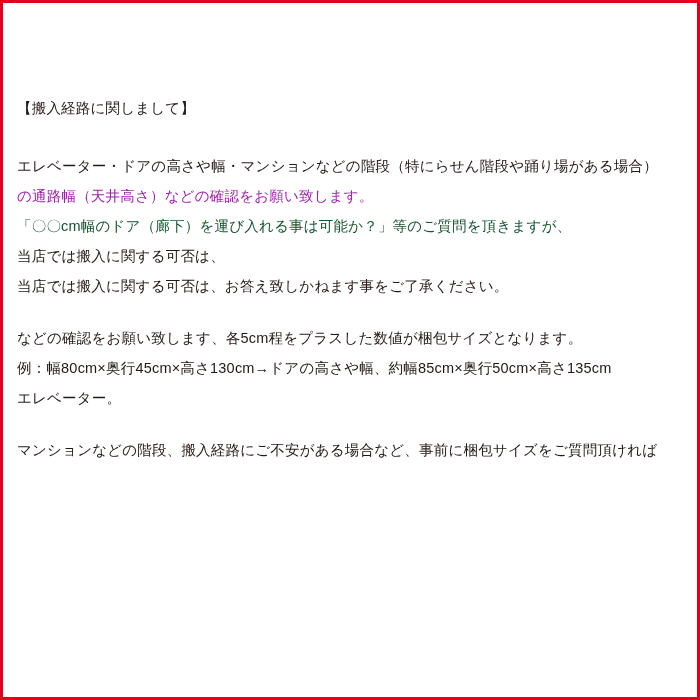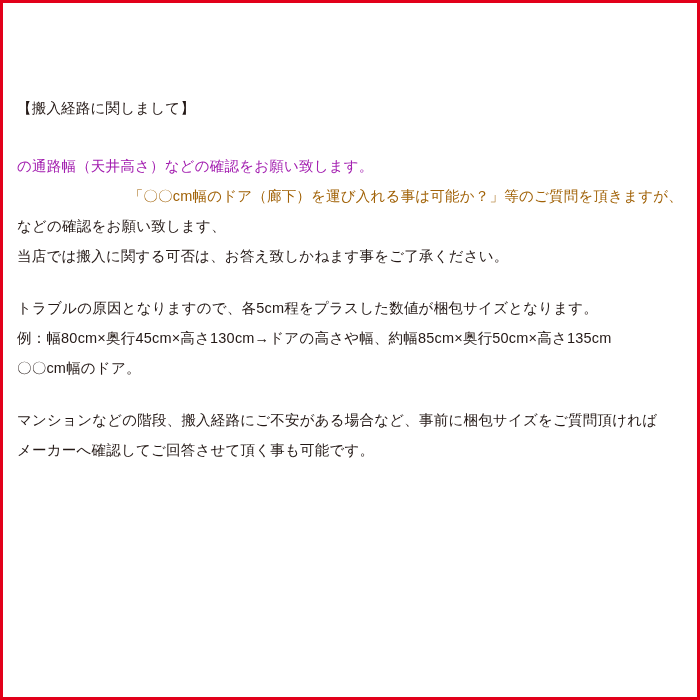--- a/index.html
+++ b/index.html
@@ -50,38 +50,38 @@
 <body>
 
 <div class="page" style="border-color: rgb(226, 0, 26); background: rgb(255, 255, 255);">
   <div class="content">
 
     <div class="heading" style="color: rgb(35, 24, 21);">【搬入経路に関しまして】</div>
 
     <div class="spacer-md"></div>
 
     <div class="block">
+      <div class="line" style="color: rgb(35, 24, 21);">エレベーター・ドアの高さや幅・マンションなどの階段（特にらせん階段や踊り場がある場合）</div>
       <div class="line" style="color: #a21caf;">の通路幅（天井高さ）などの確認をお願い致します。</div>
-      <div class="line" style="color: #a16207; text-align: right;">「〇〇cm幅のドア（廊下）を運び入れる事は可能か？」等のご質問を頂きますが、</div>
-      <div class="line" style="color: rgb(35, 24, 21);">などの確認をお願い致します、</div>
+      <div class="line" style="color: #14532d;">「〇〇cm幅のドア（廊下）を運び入れる事は可能か？」等のご質問を頂きますが、</div>
+      <div class="line" style="color: rgb(35, 24, 21);">当店では搬入に関する可否は、</div>
       <div class="line" style="color: rgb(35, 24, 21);">当店では搬入に関する可否は、お答え致しかねます事をご了承ください。</div>
     </div>
 
     <div class="spacer-sm"></div>
 
     <div class="block">
-      <div class="line" style="color: rgb(35, 24, 21);">トラブルの原因となりますので、各5cm程をプラスした数値が梱包サイズとなります。</div>
+      <div class="line" style="color: rgb(35, 24, 21);">などの確認をお願い致します、各5cm程をプラスした数値が梱包サイズとなります。</div>
       <div class="line" style="color: rgb(35, 24, 21);">例：幅80cm×奥行45cm×高さ130cm→ドアの高さや幅、約幅85cm×奥行50cm×高さ135cm</div>
-      <div class="line" style="color: rgb(35, 24, 21);">〇〇cm幅のドア。</div>
+      <div class="line" style="color: rgb(35, 24, 21);">エレベーター。</div>
     </div>
 
     <div class="spacer-sm"></div>
 
     <div class="block">
       <div class="line" style="color: rgb(35, 24, 21);">マンションなどの階段、搬入経路にご不安がある場合など、事前に梱包サイズをご質問頂ければ</div>
-      <div class="line" style="color: rgb(35, 24, 21);">メーカーへ確認してご回答させて頂く事も可能です。</div>
     </div>
 
     <div class="spacer-lg"></div>
 
 
   </div>
 </div>
 
 </body></html>

